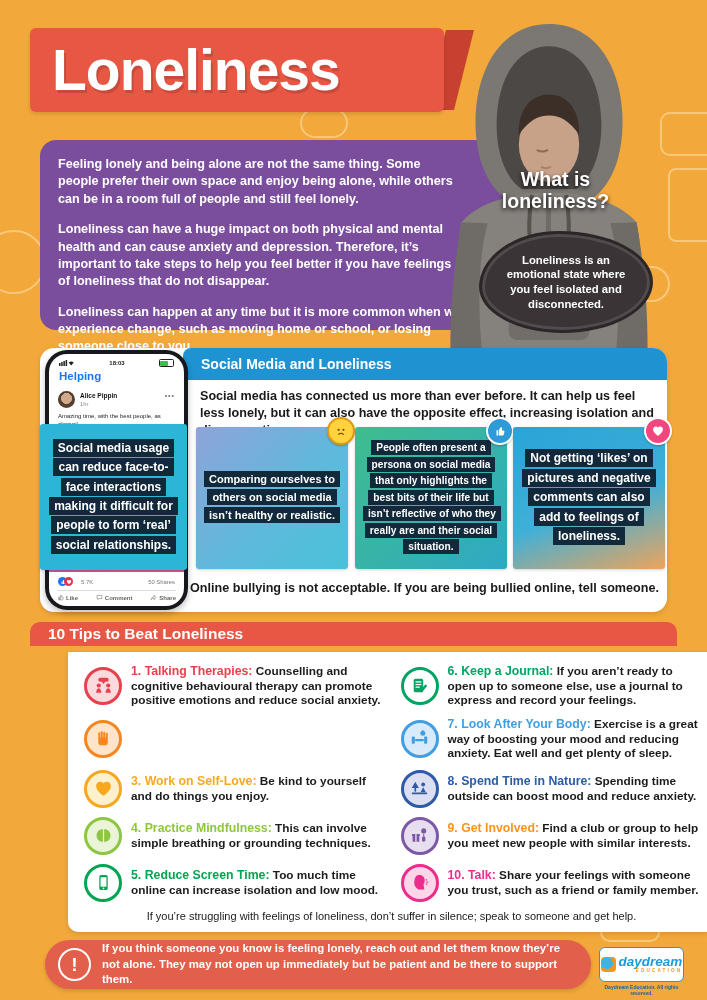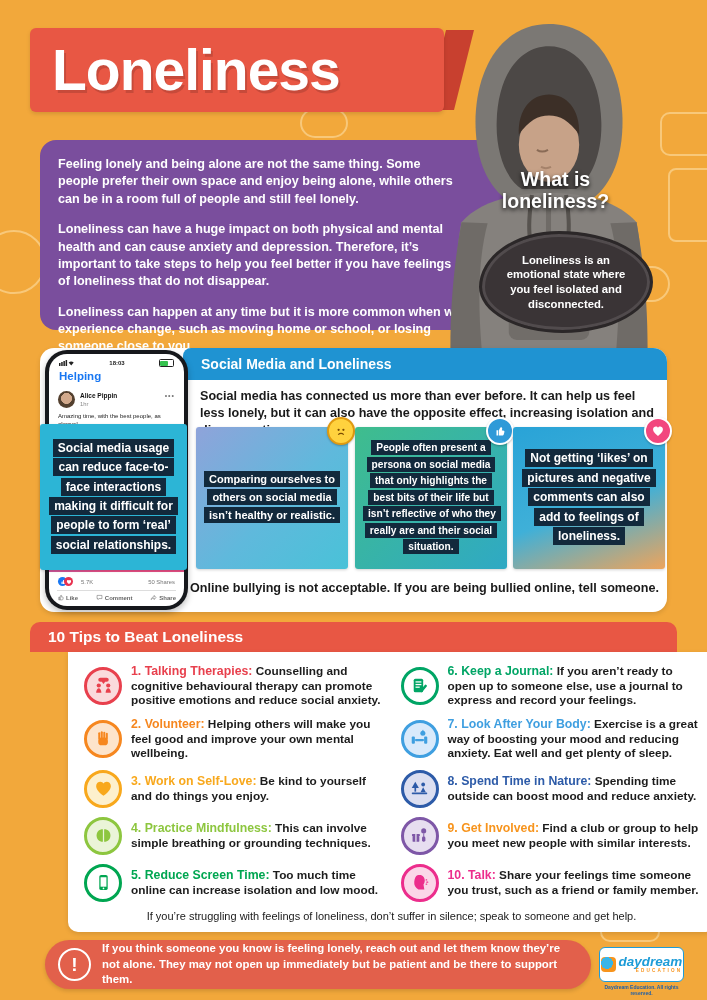--- a/index.html
+++ b/index.html
@@ -65,21 +65,21 @@
   .p-img{position:absolute;top:74px;left:0;right:0;height:144px;background:linear-gradient(160deg,#4aa7e0 0%,#7e6fd0 45%,#e84f86 85%);}
   .p-react{position:absolute;top:223px;left:9px;right:9px;height:10px;font-size:5.9px;color:#777;}
   .p-rico{position:absolute;top:0;width:9px;height:9px;border-radius:50%;display:flex;align-items:center;justify-content:center;}
   .p-likes{position:absolute;left:23px;top:1.5px;}
   .p-shares{position:absolute;right:0;top:1.5px;}
   .p-div{position:absolute;top:236px;left:8px;right:8px;height:1px;background:#ddd;}
   .p-actions{position:absolute;top:240px;left:8px;right:8px;display:flex;justify-content:space-between;font-size:6px;color:#666;font-weight:bold;}
   .p-act{display:flex;align-items:center;gap:2px;}
 
   
-  .tips-header{position:absolute;left:30px;top:622px;width:647px;height:30px;background:#e85744;border-radius:10px 10px 0 0;color:#fff;font-size:15.5px;font-weight:bold;display:flex;align-items:center;padding-left:18px;box-sizing:border-box;z-index:4;}
+  .tips-header{position:absolute;left:30px;top:622px;width:647px;height:24px;background:#e85744;border-radius:10px 10px 0 0;color:#fff;font-size:15.5px;font-weight:bold;display:flex;align-items:center;padding-left:18px;box-sizing:border-box;z-index:4;}
   .tips-panel{position:absolute;left:30px;top:652px;width:647px;height:280px;background:#fff;border-radius:0 0 10px 10px;z-index:4;box-shadow:0 2px 5px rgba(0,0,0,0.12);margin-left:38px;}
   .tips-grid{display:grid;grid-template-columns:1fr 1fr;grid-template-rows:repeat(5,auto);grid-auto-flow:column;column-gap:16px;row-gap:9px;padding:12px 14px 0 16px;}
   .tip{display:flex;align-items:center;}
   .tip-ic{flex:0 0 38px;width:38px;height:38px;border-radius:50%;border:3px solid;box-sizing:border-box;display:flex;align-items:center;justify-content:center;}
   .tip-ic svg{width:21px;height:21px;}
   .tip-text{margin:0 0 0 9px;font-size:11.8px;line-height:1.22;}
   .tip-label{font-weight:bold;font-size:12.3px;}
   .tip-desc{font-weight:bold;color:#1c1c1c;}
   .closing{position:absolute;left:0;right:0;bottom:10px;margin:0;text-align:center;font-size:11px;font-weight:normal;color:#1a1a1a;}
 
@@ -264,21 +264,20 @@
       <div class="tip">
         <span class="tip-ic" style="color: rgb(246, 135, 31); background-color: rgb(253, 228, 203);">
           <svg viewBox="0 0 20 20" fill="currentColor">
               <rect x="5" y="9" width="9.2" height="7.5" rx="3.2"></rect>
               <rect x="5" y="4" width="1.9" height="7" rx="0.95"></rect>
               <rect x="7.4" y="3" width="1.9" height="8" rx="0.95"></rect>
               <rect x="9.8" y="3.5" width="1.9" height="7.5" rx="0.95"></rect>
               <rect x="12.2" y="4.6" width="1.9" height="6.4" rx="0.95"></rect>
             </svg>
         </span>
-        <p class="tip-text"><span class="tip-label" style="color: rgb(246, 135, 31);">2. Volunteer:</span> <span class="tip-desc">Helping others will make you feel good and improve your own mental wellbeing.</span></p>
       </div>
 
       <div class="tip">
         <span class="tip-ic" style="color: rgb(248, 168, 28); background-color: rgb(253, 240, 205);">
           <svg viewBox="0 0 20 20" fill="currentColor">
               <path d="M10 17C4 12.5 3 9.5 3 7.5 3 5 5 3.5 7 3.5c1.3 0 2.4.7 3 1.7.6-1 1.7-1.7 3-1.7 2 0 4 1.5 4 4 0 2-1 5-7 9.5z"></path>
             </svg>
         </span>
         <p class="tip-text"><span class="tip-label" style="color: rgb(248, 168, 28);">3. Work on Self-Love:</span> <span class="tip-desc">Be kind to yourself and do things you enjoy.</span></p>
       </div>
@@ -359,21 +358,21 @@
 
       <div class="tip">
         <span class="tip-ic" style="color: rgb(236, 45, 140); background-color: rgb(251, 214, 232);">
           <svg viewBox="0 0 20 20" fill="currentColor">
               <path d="M8 3.2 C12.5 1.8 15 4.8 15 8.2 c0 1.6 -.5 2.8 -1.2 3.8 l.8 4.6 H9 C6.2 15 4.6 12.4 5 9.2 5.3 6.4 6.4 3.8 8 3.2 Z"></path>
               <rect x="15.8" y="7" width="1.6" height="1.2" rx="0.5"></rect>
               <rect x="16.4" y="9" width="2" height="1.2" rx="0.5"></rect>
               <rect x="15.8" y="11" width="1.6" height="1.2" rx="0.5"></rect>
             </svg>
         </span>
-        <p class="tip-text"><span class="tip-label" style="color: rgb(236, 45, 140);">10. Talk:</span> <span class="tip-desc">Share your feelings time someone you trust, such as a friend or family member.</span></p>
+        <p class="tip-text"><span class="tip-label" style="color: rgb(236, 45, 140);">10. Talk:</span> <span class="tip-desc">Share your feelings with someone you trust, such as a friend or family member.</span></p>
       </div>
 
     </div>
     <p class="closing">If you’re struggling with feelings of loneliness, don’t suffer in silence; speak to someone and get help.</p>
   </div>
 
   <div class="alert" style="background-color: rgb(226, 96, 75);">
     <div class="alert-icon">!</div>
     <p>If you think someone you know is feeling lonely, reach out and let them know they’re not alone. They may not open up immediately but be patient and be there to support them.</p>
   </div>

